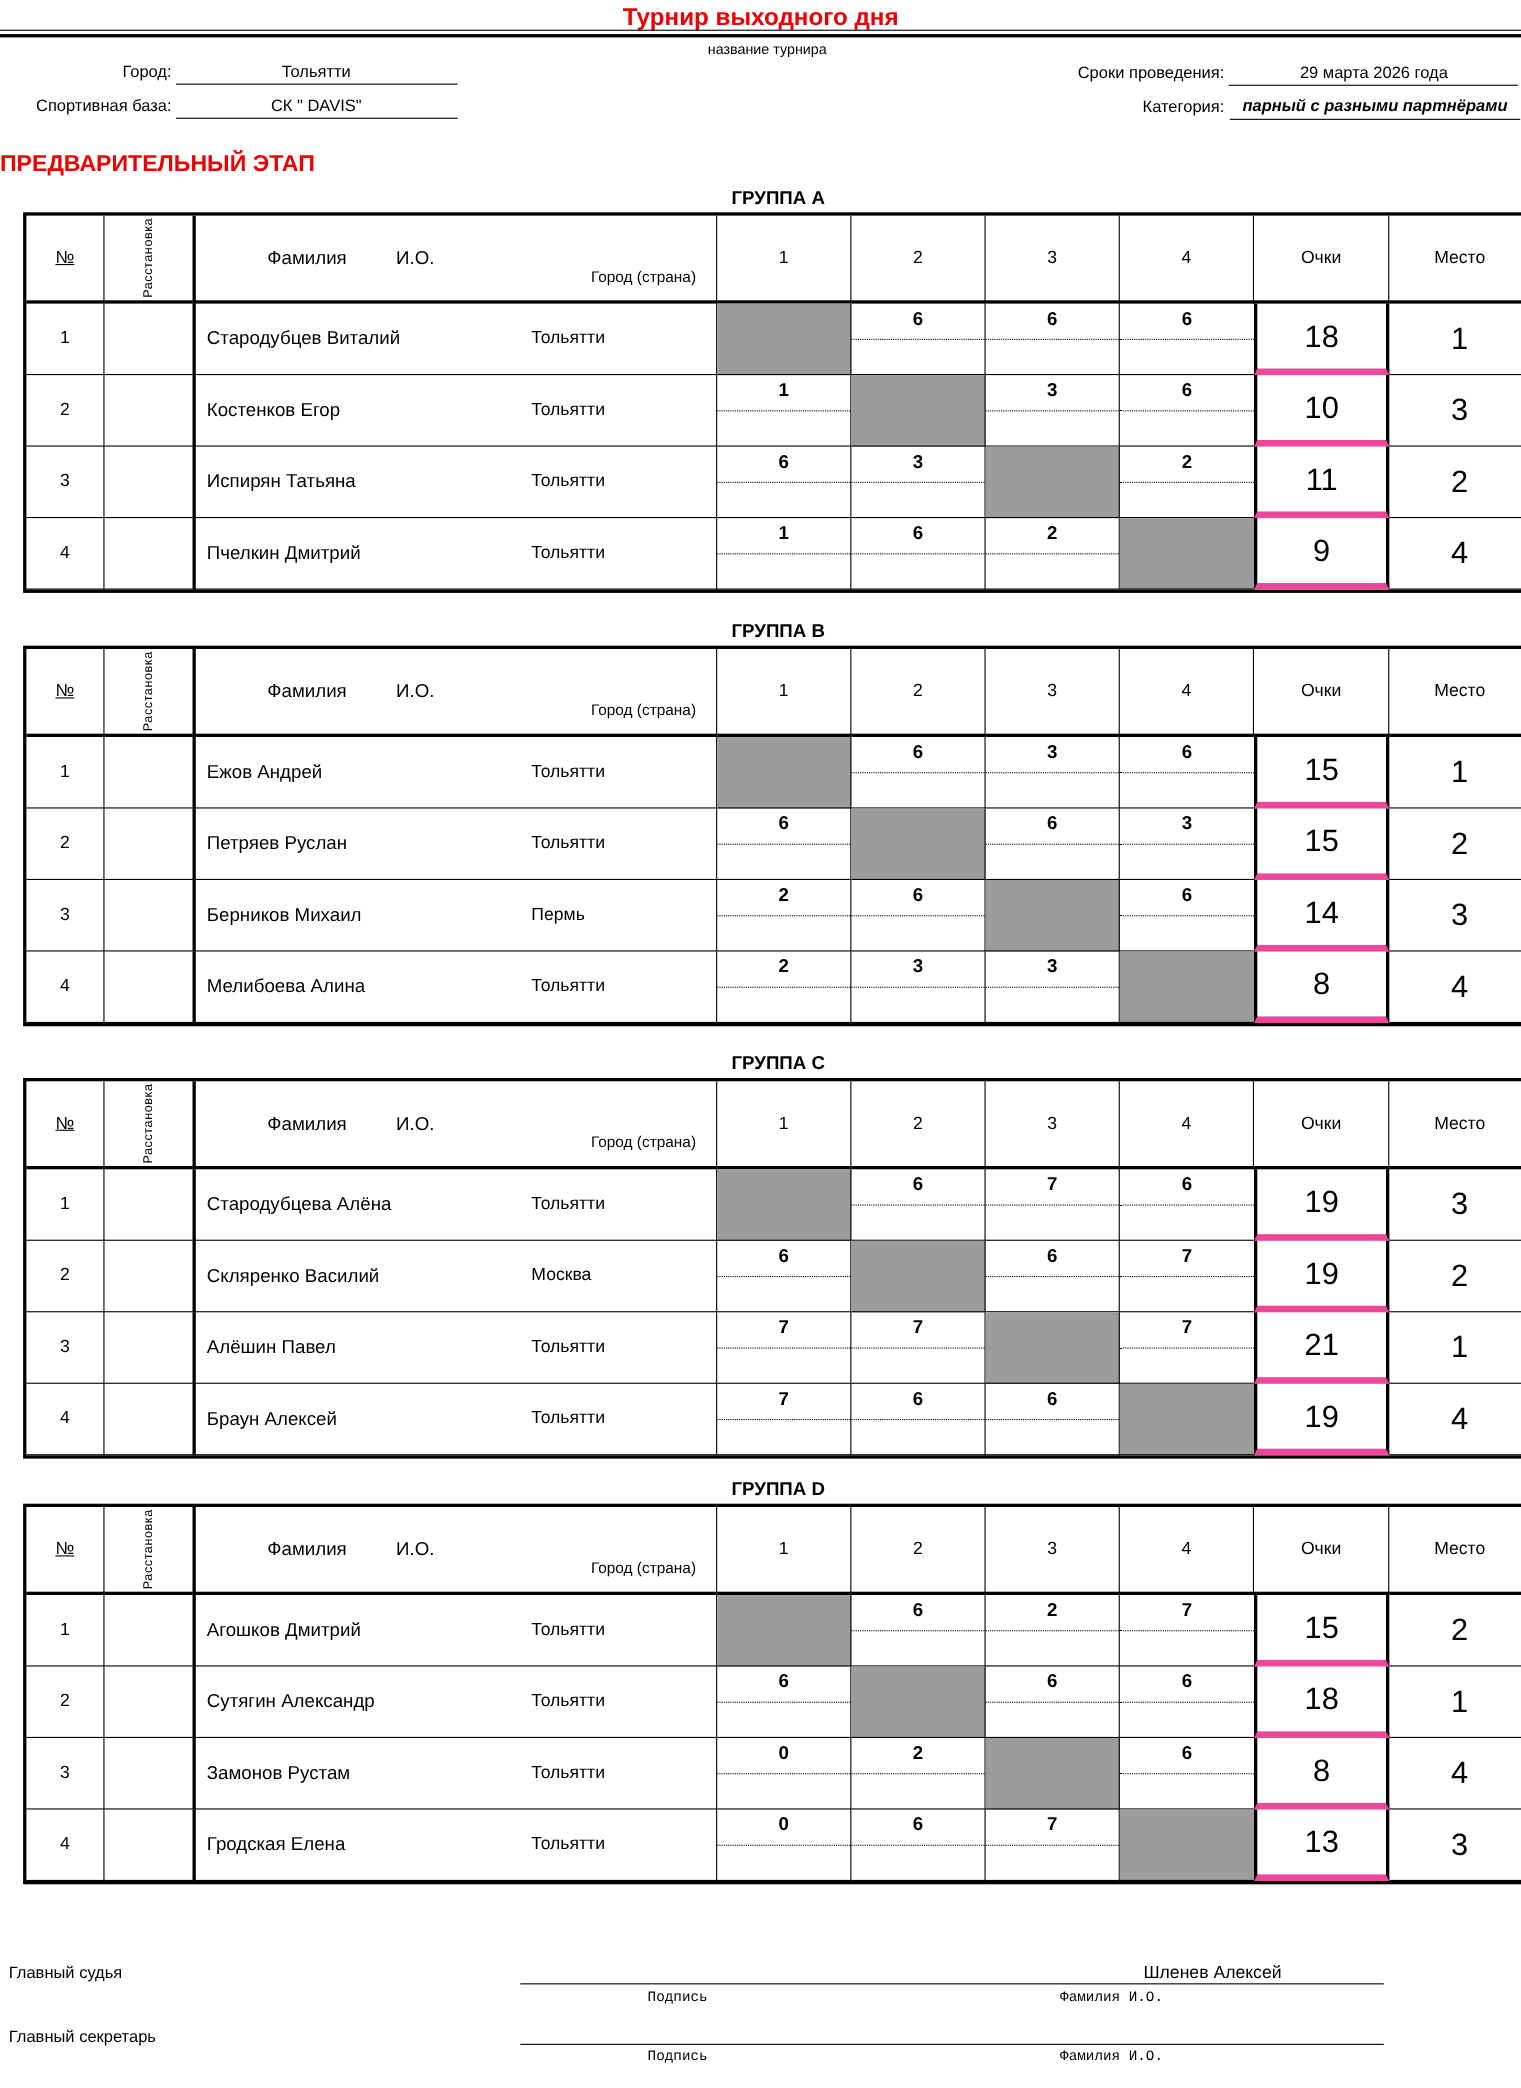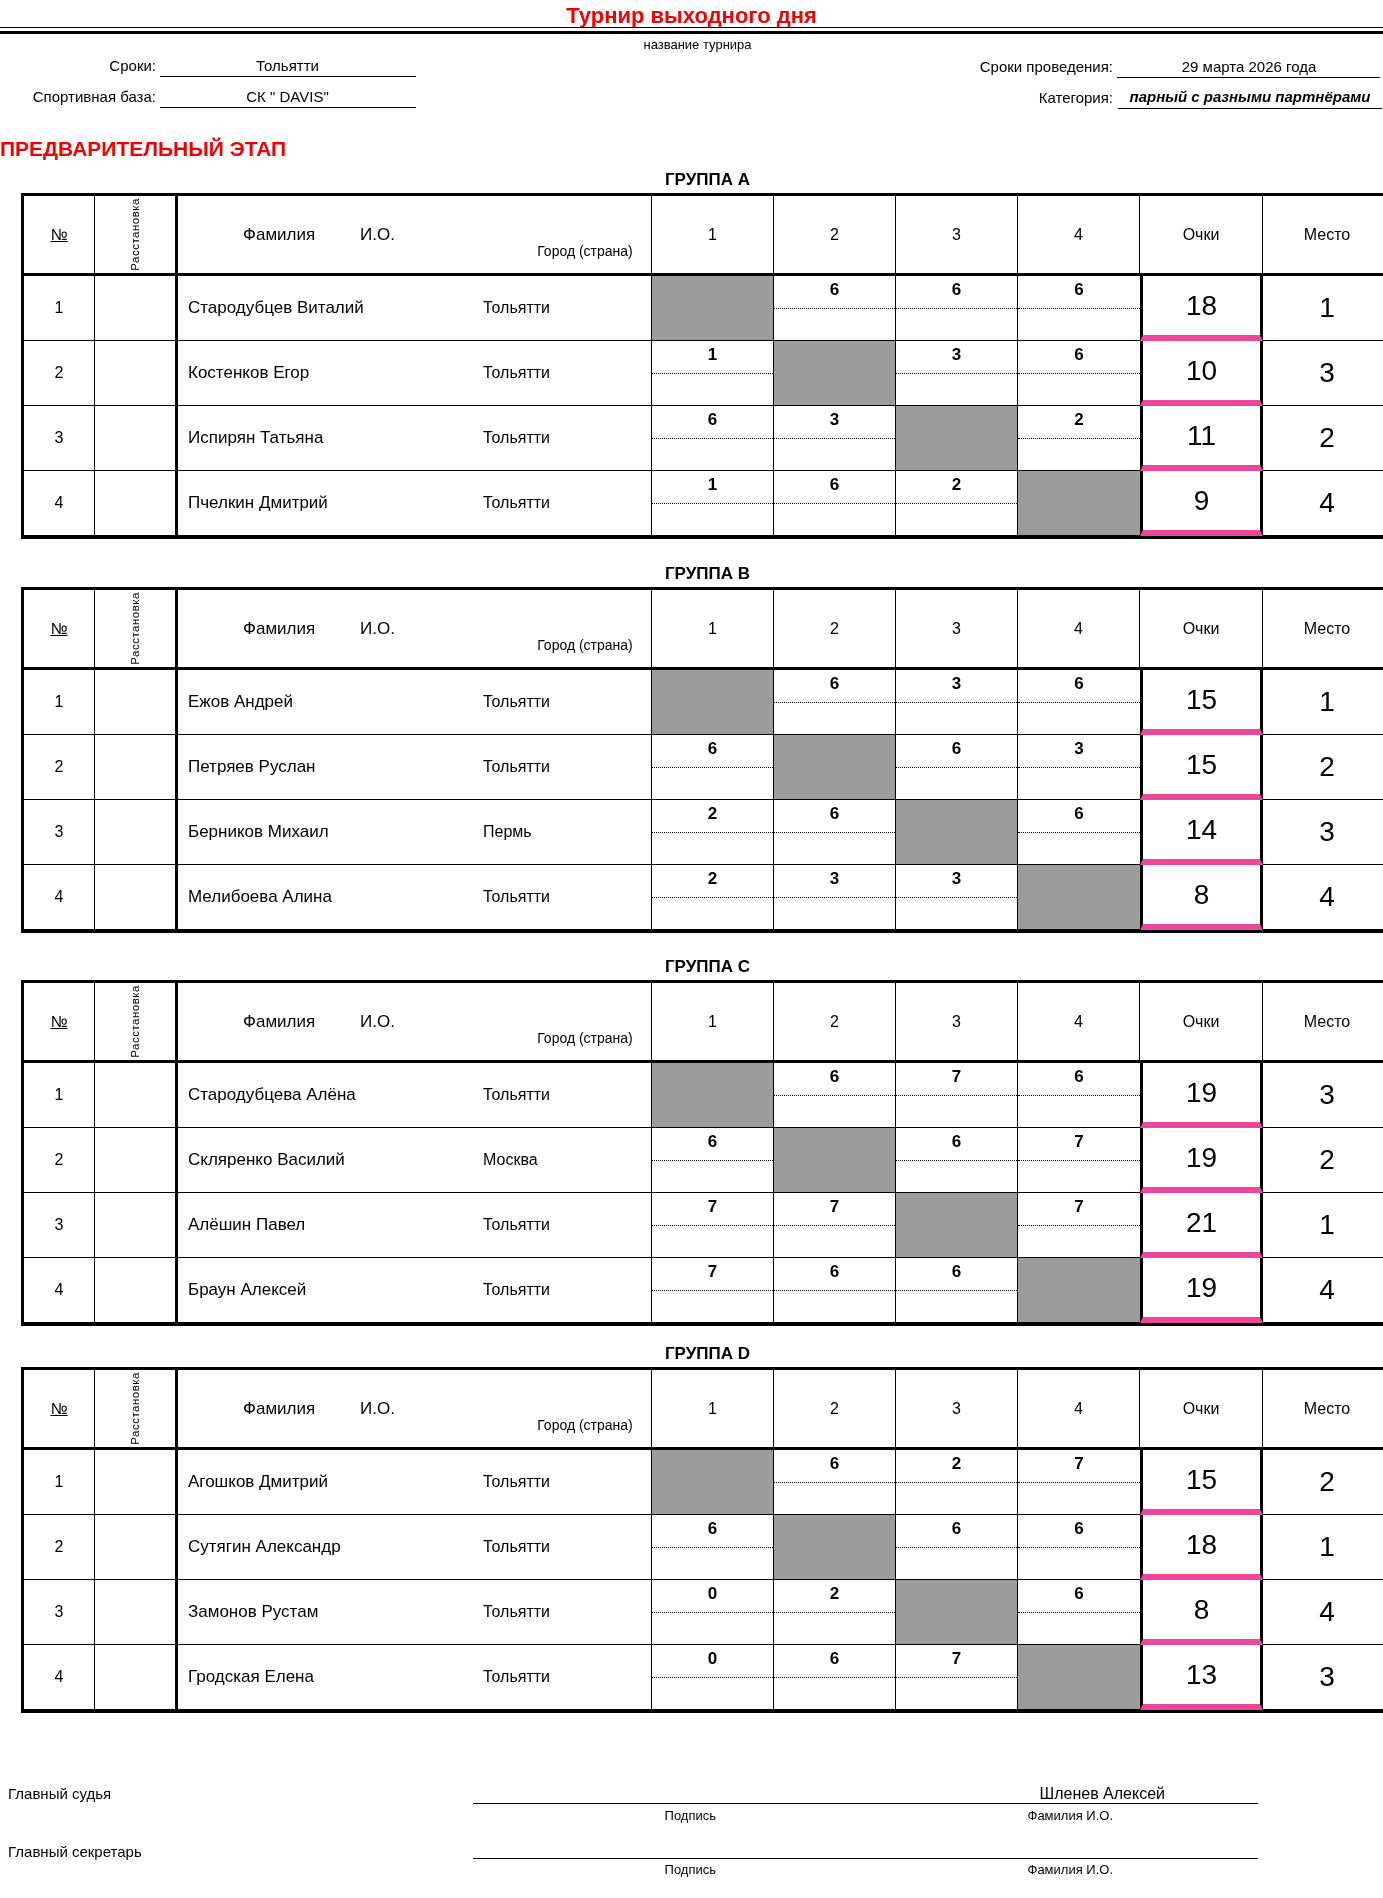--- a/index.html
+++ b/index.html
@@ -42,34 +42,34 @@
   .num{position:absolute;top:4px;left:0;right:0;text-align:center;font-weight:bold;font-size:17px;}
   .dot{position:absolute;top:32px;left:0;right:0;border-top:1.5px dotted #000;}
   .diag{background:var(--gray,#9c9c9c);}
   .pts{border-left:3px solid #000;border-right:3px solid #000;border-bottom:6px solid #ec4899;font-size:28px;}
   .col-place{font-size:28px;}
   .col-num{font-size:16px;}
   .h.col-num,.h.col-pts,.h.col-place,.h.col-score{font-size:16px;}
   
   .foot-label{font-size:15px;}
   .sig-line{border-top:1.5px solid #000;}
-  .sig-cap{font-size:13px;text-align:right;}
+  .sig-cap{font-size:13px;text-align:center;font-family:Liberation Mono, monospace;}
   .judge-name{font-size:16px;text-align:right;}
 </style>
 </head>
 <body>
 
 <div class="page">
 
   <div class="abs title">Турнир выходного дня</div>
   <div class="abs rule-thin"></div>
   <div class="abs rule-thick"></div>
   <div class="abs subtitle">название турнира</div>
 
-  <div class="abs flabel" style="left:0;width:156px;top:57px">Сроки:</div>
+  <div class="abs flabel" style="left:0;width:156px;top:57px">Город:</div>
   <div class="abs fvalue" style="left:160px;width:255px;top:57px">Тольятти</div>
   <div class="abs fline" style="left:160px;width:256px;top:76px"></div>
 
   <div class="abs flabel" style="left:0;width:156px;top:88px">Спортивная база:</div>
   <div class="abs fvalue" style="left:160px;width:255px;top:88px">СК " DAVIS"</div>
   <div class="abs fline" style="left:160px;width:256px;top:107px"></div>
 
   <div class="abs flabel" style="left:858px;width:255px;top:58px">Сроки проведения:</div>
   <div class="abs fvalue" style="left:1118px;width:262px;top:58px">29 марта 2026 года</div>
   <div class="abs fline" style="left:1117px;width:263px;top:77px"></div>

